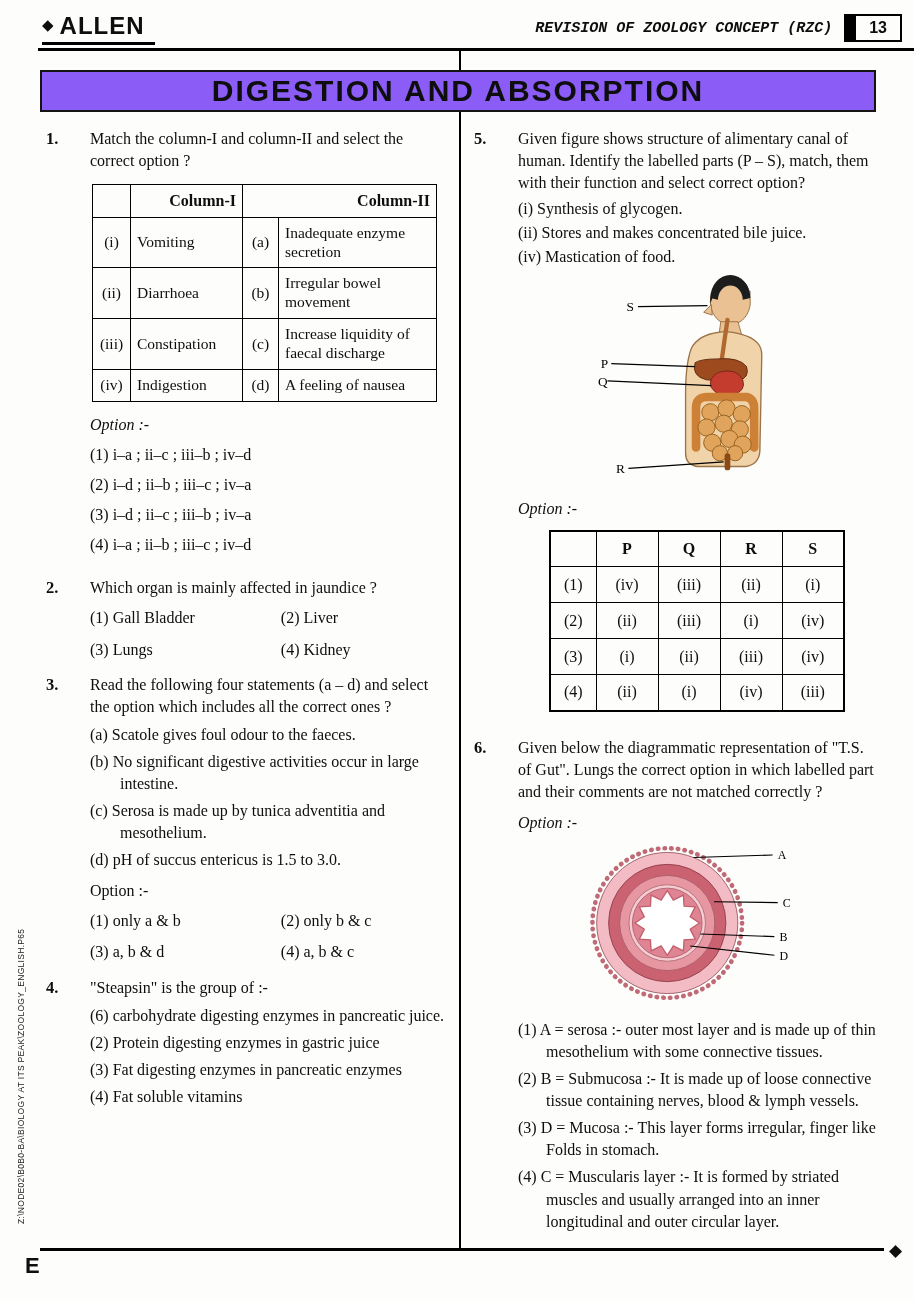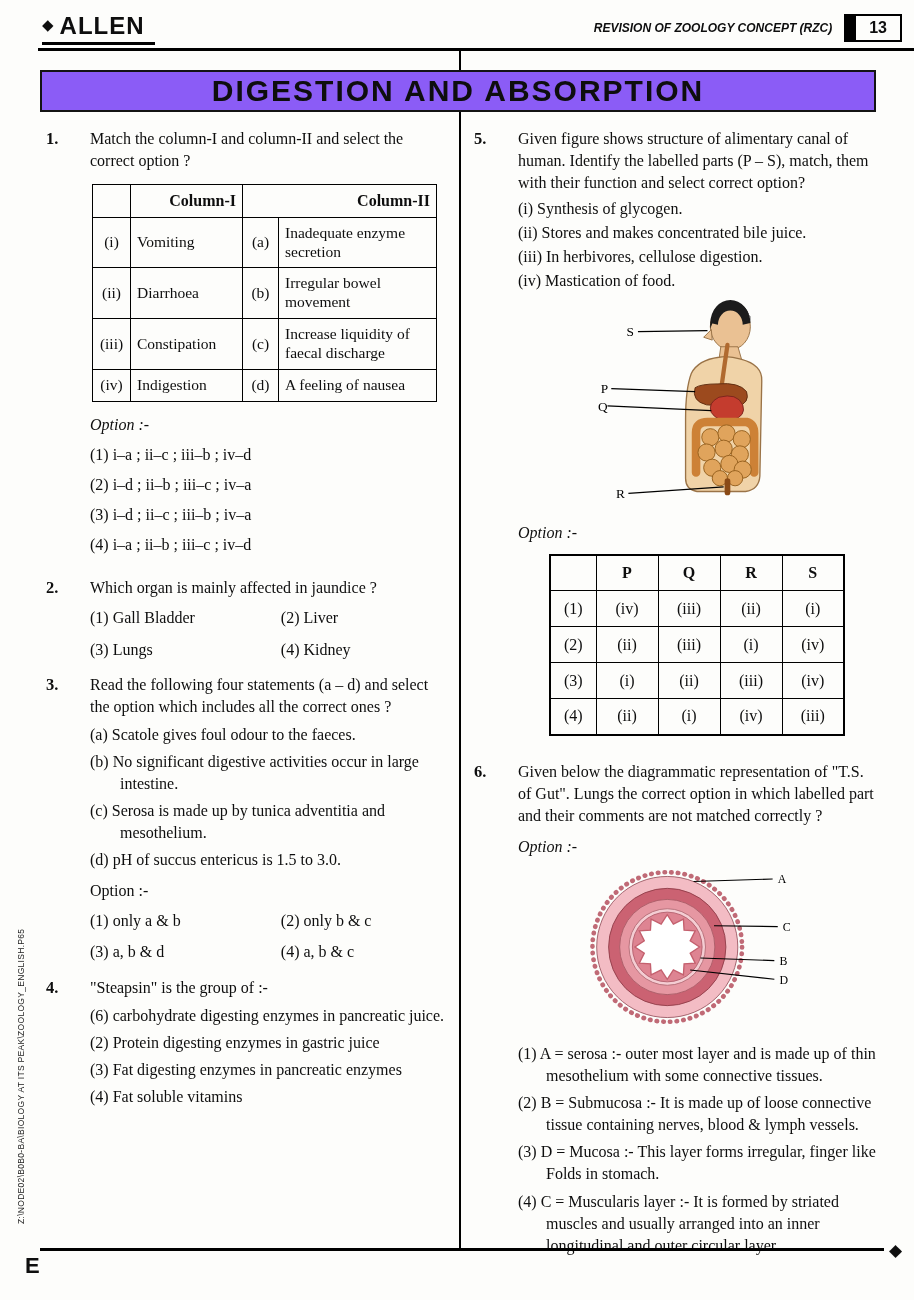--- a/index.html
+++ b/index.html
@@ -6,21 +6,21 @@
   html,body { background:#9a9a9a; }
   body { font-family:"Liberation Serif", serif; }
   .page { position:relative; width:914px; height:1300px; margin:0 auto; background:#fdfdfb; color:#0e0e0e; overflow:hidden; }
 
   
   .header { position:absolute; top:9px; left:42px; right:12px; height:38px; display:flex; align-items:center; justify-content:space-between; }
   .logo { display:flex; align-items:center; gap:6px; border-bottom:3px solid #000; padding:0 10px 2px 0; }
   .logo-diamond { font-size:15px; line-height:1; }
   .logo-text { font-family:"Liberation Sans", sans-serif; font-weight:700; font-size:24px; letter-spacing:1px; }
   .header-right { display:flex; align-items:center; gap:12px; }
-  .header-title { font-family:Liberation Sans, sans-serif; font-style:italic; font-weight:700; font-size:12px; white-space:nowrap;text-align:right; }
+  .header-title { font-family:Liberation Mono, monospace; font-style:italic; font-weight:700; font-size:15px; white-space:nowrap;text-align:right; }
   .pagebox { display:flex; align-items:stretch; height:28px; }
   .pagebox-bar { width:12px; background:#000; }
   .pagebox-num { border:2.5px solid #000; border-left:none; padding:12px 13px; display:flex; align-items:center; font-family:"Liberation Sans", sans-serif; font-size:16px; font-weight:700; }
   .header-rule { position:absolute; top:48px; left:38px; right:0; height:2.5px; background:#000; }
   .divider { position:absolute; left:459px; top:50px; width:2px; height:1198px; background:#000; }
 
   
   .banner { position:absolute; top:70px; left:40px; right:38px; height:42px; background:#8b5cf6; border:2.5px solid #141414; display:flex; align-items:center; justify-content:center; font-family:"Liberation Sans", sans-serif; font-weight:700; font-size:30px; letter-spacing:2px; z-index:5; }
 
   
@@ -177,21 +177,20 @@
 
   <div class="col col-right">
 
     <div class="q">
       <div class="qnum">5.</div>
       <div class="qbody">
         <div>Given figure shows structure of alimentary canal of human. Identify the labelled parts (P – S), match, them with their function and select correct option?</div>
         <div style="margin-top:4px;">
           <div class="fn-line">(i) Synthesis of glycogen.</div>
           <div class="fn-line">(ii) Stores and makes concentrated bile juice.</div>
-          <div class="fn-line">(iii) In herbivores, cellulose digestion.</div>
           <div class="fn-line">(iv) Mastication of food.</div>
         </div>
 
         <div class="fig">
           <svg width="200" height="210" viewBox="0 0 210 220">
             <g stroke-linejoin="round">
               <ellipse cx="140" cy="31" rx="21" ry="24" fill="#eac193" stroke="#9a7347"></ellipse>
               <path d="M120,24 Q123,4 142,5 Q161,7 161,28 L161,20 Q154,11 142,11 Q127,10 122,25 L119,33 Q118,28 120,24 Z" fill="#1c1c1c"></path>
               <path d="M119,27 A21,24 0 0 1 161,27 L153,29 A13,15 0 0 0 127,29 Z" fill="#1c1c1c"></path>
               <polygon points="120,34 112,42 121,45" fill="#eac193" stroke="#9a7347"></polygon>

